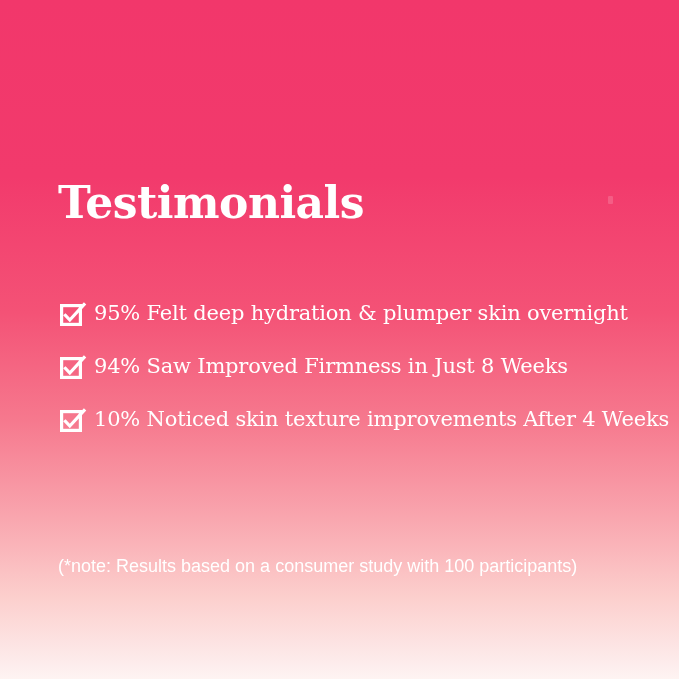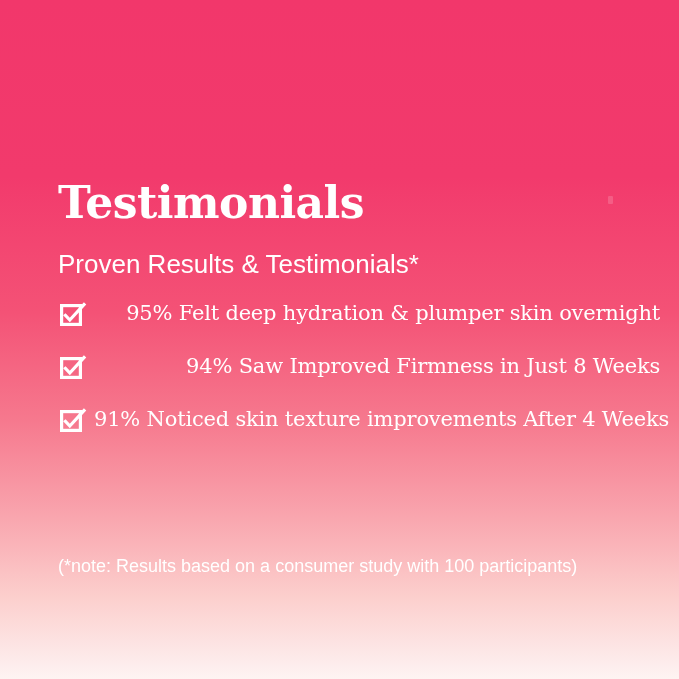--- a/index.html
+++ b/index.html
@@ -62,21 +62,20 @@
     top: 300px;
     width: 600px;
     margin: 0;
     padding: 0;
     list-style: none;
   }
   .check-item {
     display: flex;
     align-items: flex-start;
     height: 53px;
-    justify-content: space-between;
   }
   .check-box {
     flex: 0 0 auto;
     width: 22px;
     height: 22px;
     margin-top: 4px;
     margin-right: 12px;
     position: relative;
   }
   .check-box svg {
@@ -115,21 +114,20 @@
     border-radius: 1px;
   }
 </style>
 </head>
 <body>
 
 <div class="poster">
 
   <h1 class="title">Testimonials</h1>
 
-  <h2 class="subtitle">Proven Results &amp; Testimonials*</h2>
 
   <ul class="checklist">
     <li class="check-item">
       <span class="check-box">
         <svg width="22" height="22" viewBox="0 0 22 22" aria-hidden="true">
           <rect x="1.6" y="1.6" width="18.8" height="18.8" fill="none" stroke="#ffffff" stroke-width="3.2"></rect>
           <path d="M5.4 11.4 L9.8 16.0 L24.0 0.5" fill="none" stroke="#ffffff" stroke-width="3.2" stroke-linecap="square"></path>
         </svg>
       </span>
       <span class="check-text">95% Felt deep hydration &amp; plumper skin overnight</span>
@@ -143,21 +141,21 @@
       </span>
       <span class="check-text">94% Saw Improved Firmness in Just 8 Weeks</span>
     </li>
     <li class="check-item">
       <span class="check-box">
         <svg width="22" height="22" viewBox="0 0 22 22" aria-hidden="true">
           <rect x="1.6" y="1.6" width="18.8" height="18.8" fill="none" stroke="#ffffff" stroke-width="3.2"></rect>
           <path d="M5.4 11.4 L9.8 16.0 L24.0 0.5" fill="none" stroke="#ffffff" stroke-width="3.2" stroke-linecap="square"></path>
         </svg>
       </span>
-      <span class="check-text">91% Noticed skin texture improvements After 4 Weeks</span>
+      <span class="check-text">10% Noticed skin texture improvements After 4 Weeks</span>
     </li>
   </ul>
 
   <p class="footnote">(*note: Results based on a consumer study with 100 participants)</p>
 
   <span class="speck"></span>
 
 </div>
 
 </body></html>

